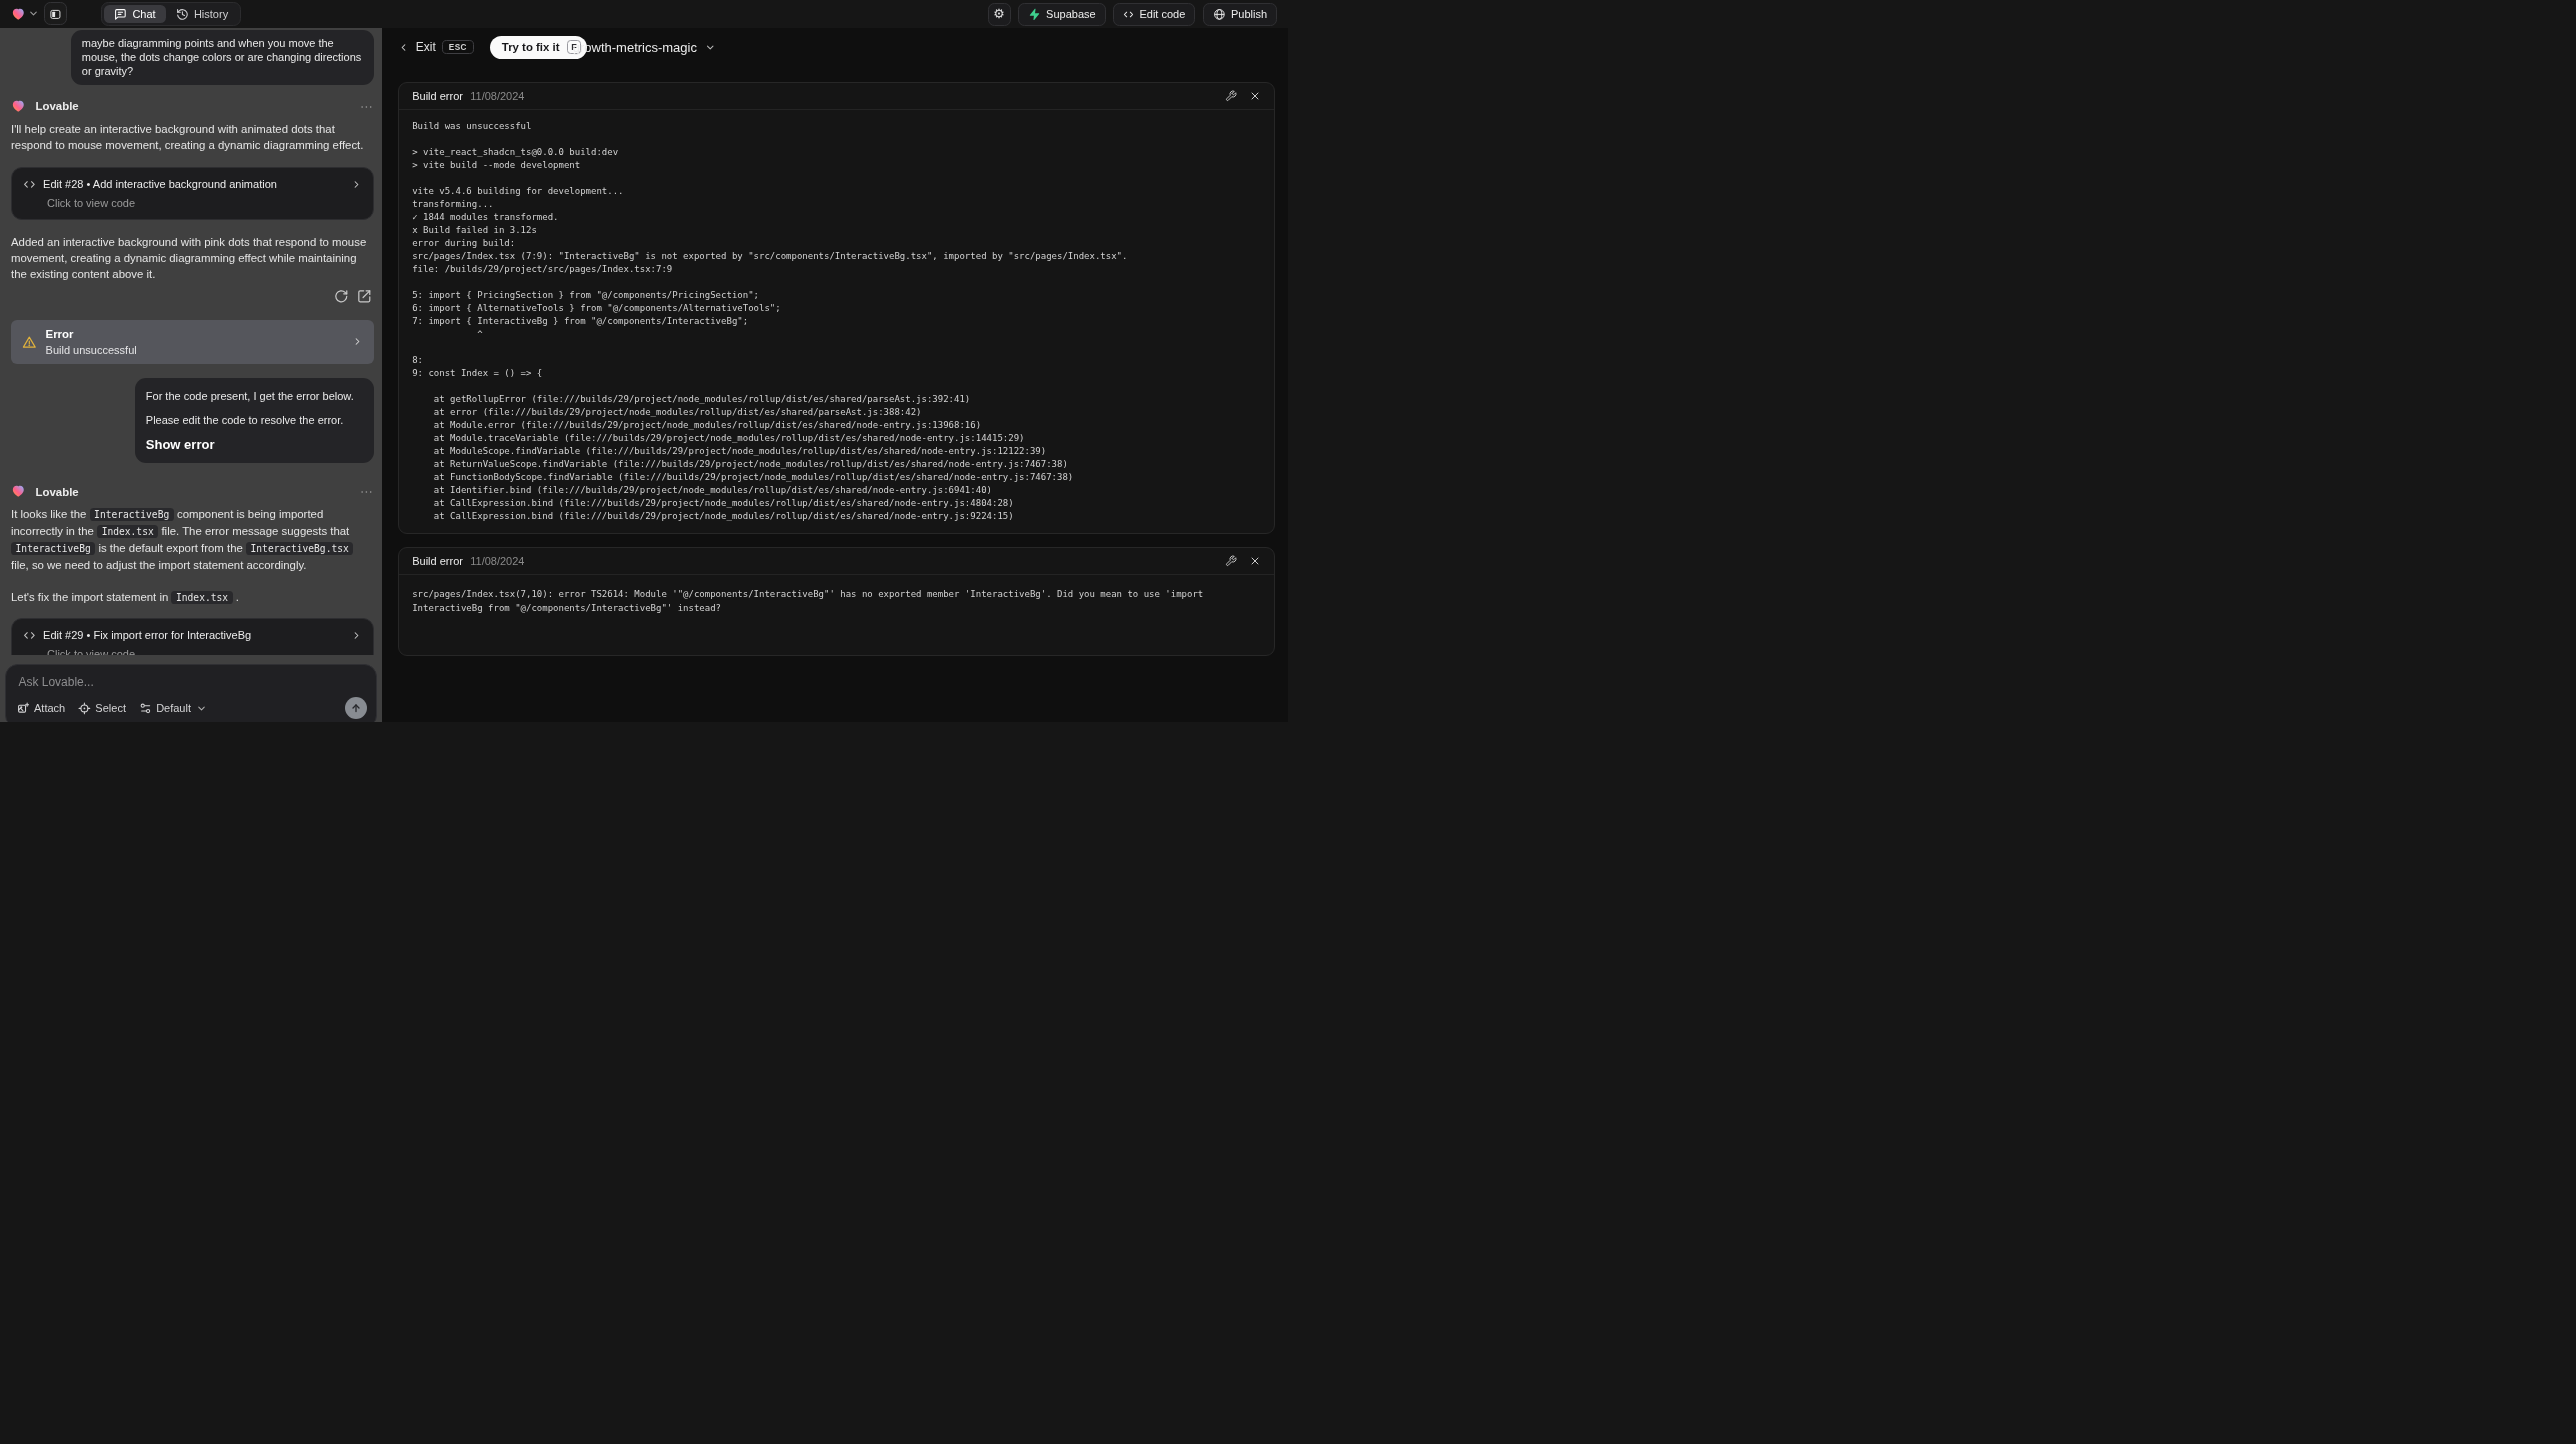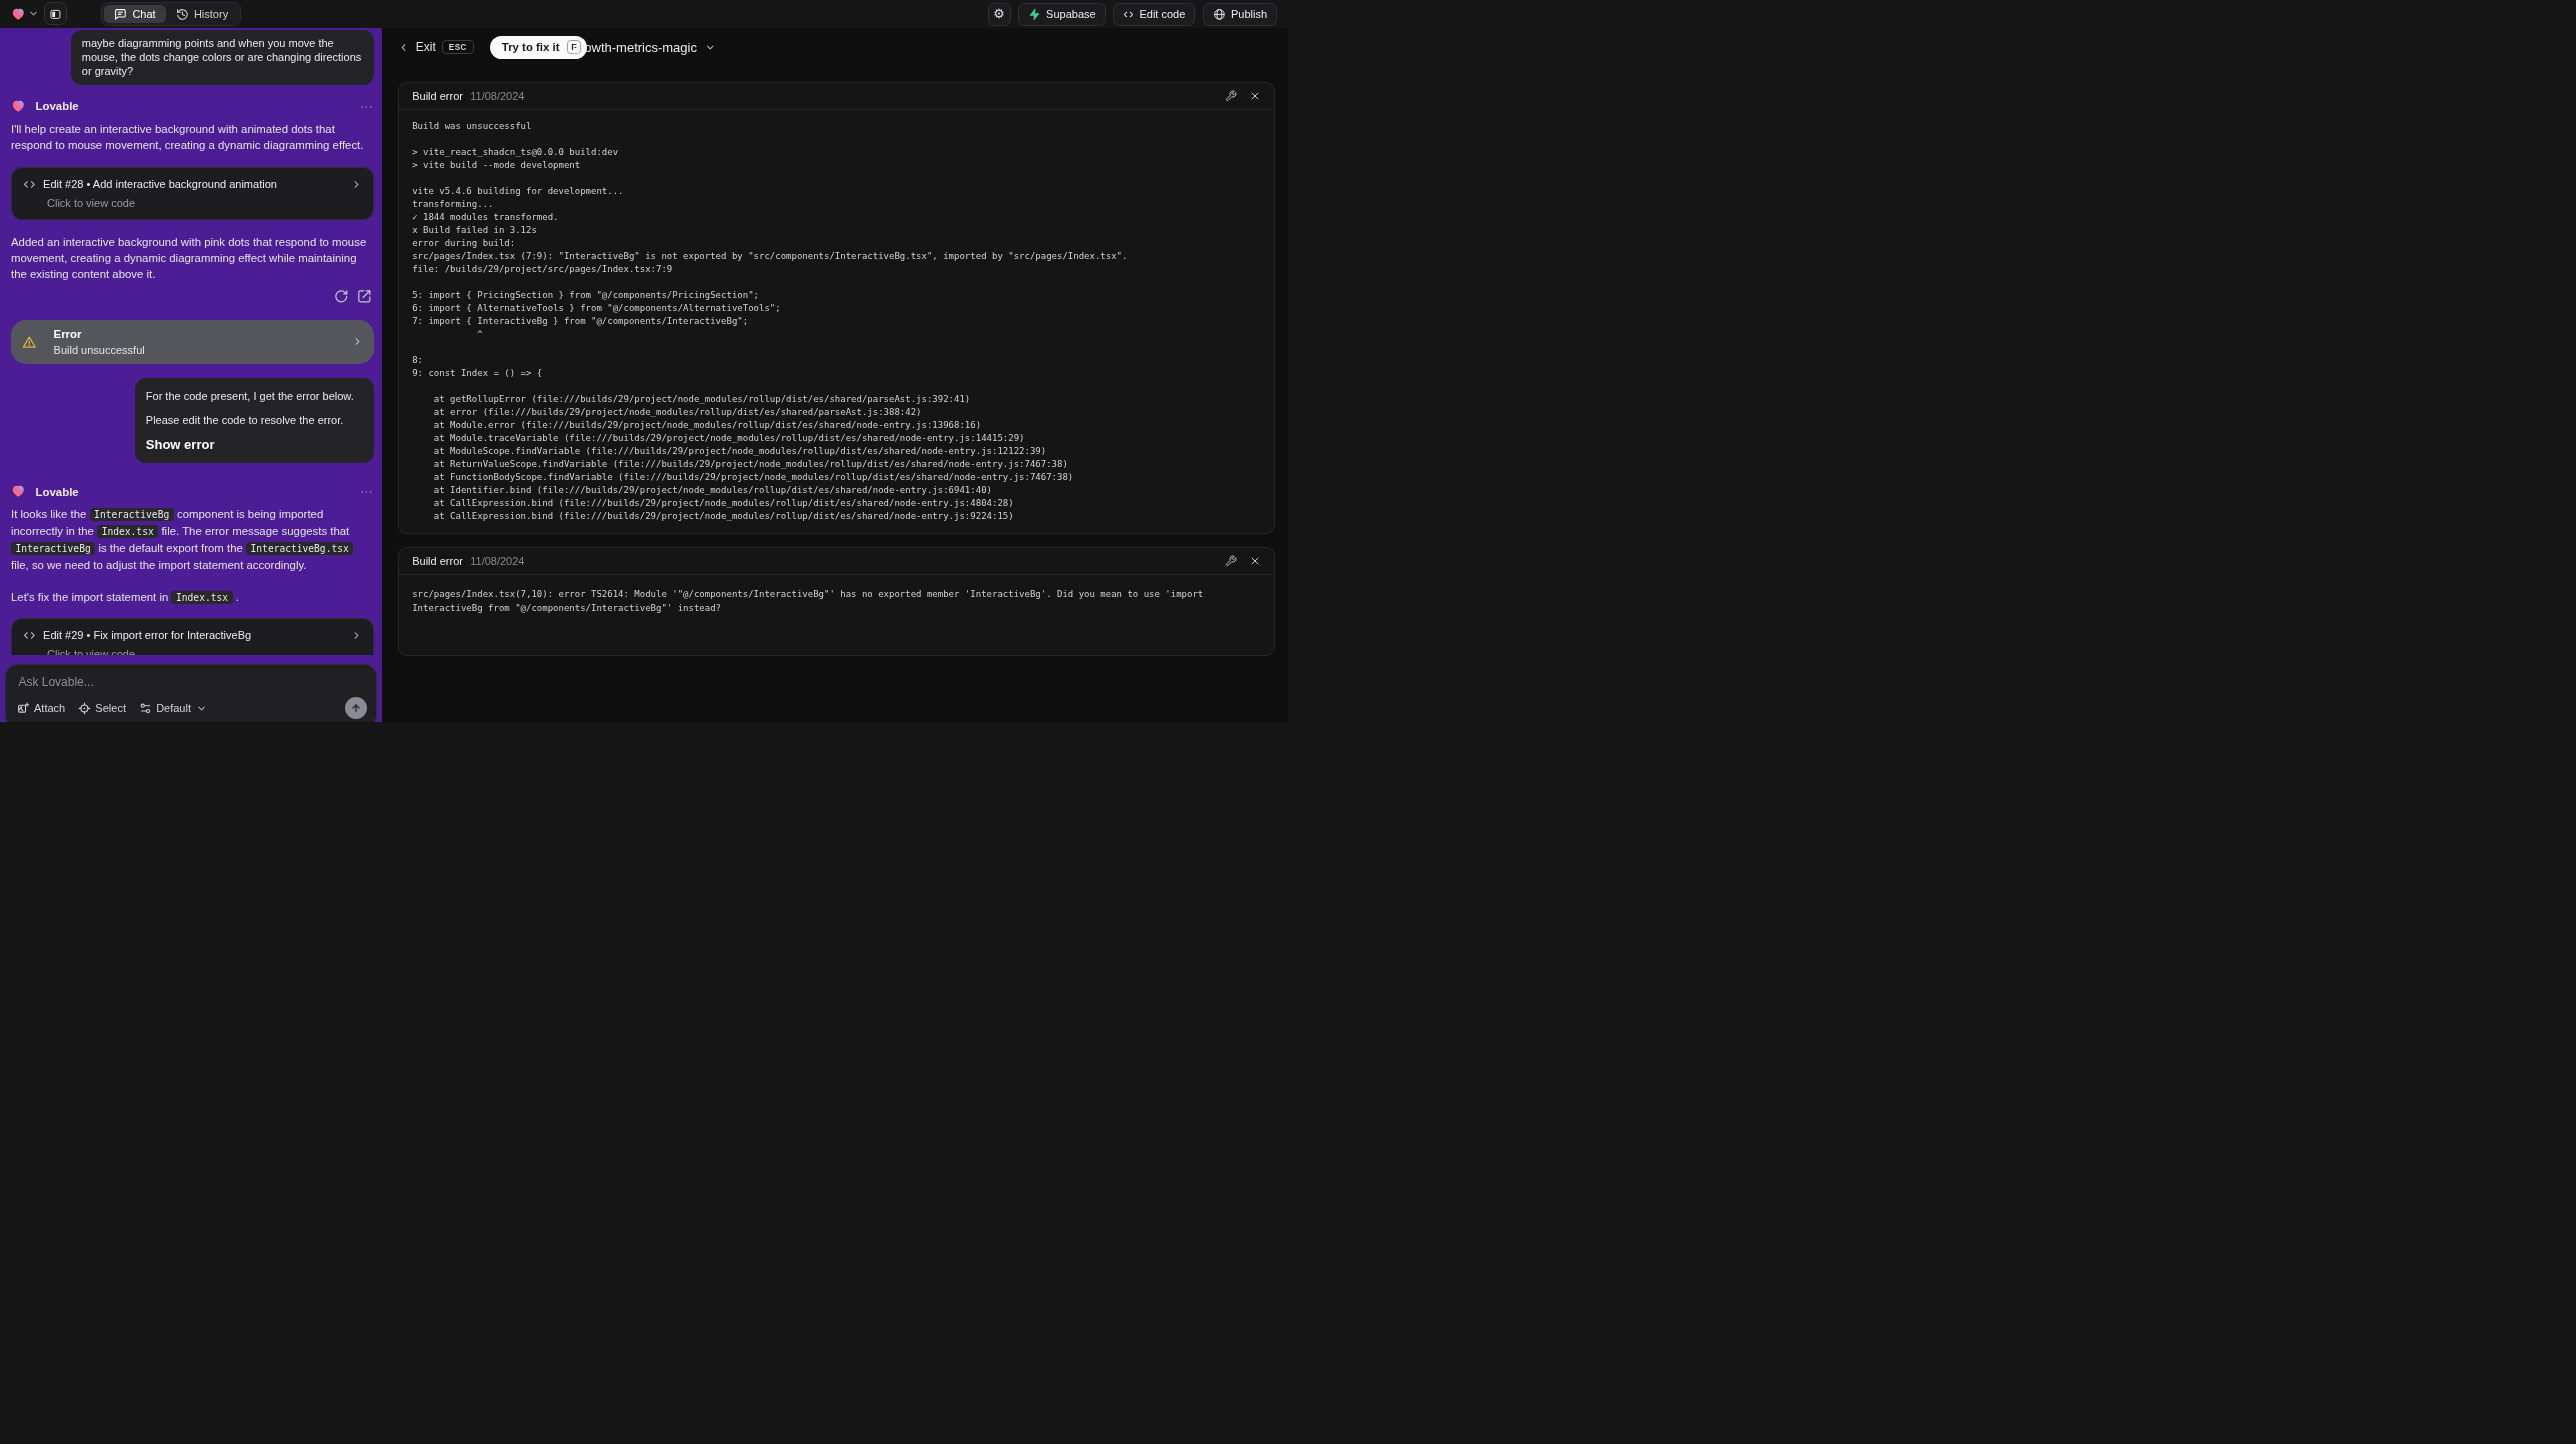--- a/index.html
+++ b/index.html
@@ -25,21 +25,21 @@
   .project-select { position:absolute; left:50%; top:0; transform:translateX(-50%);
     height:28px; display:flex; align-items:center; gap:7.3px; color:#ececec; font-size:13px;margin-top:33px; }
   .tb-right { margin-left:auto; display:flex; align-items:center; gap:7.3px; }
   .tb-btn { height:23px; display:flex; align-items:center; gap:5.5px; padding:0 9px;
     border:0.9px solid #303033; border-radius:6.4px; background:#1c1c1e; color:#ededed; font-size:11px; }
   .tb-btn.square { width:23px; padding:0; justify-content:center; }
   .gear-glyph { font-size:12.8px; color:#e3e3e3; line-height:1; }
 
   
   .main { flex:1; display:flex; overflow:hidden; }
-  .chat-panel { width:382px; flex:0 0 382px; background:#4c1d95; display:flex; flex-direction:column; overflow:hidden; }
+  .chat-panel { width:382px; flex:0 0 382px; background:#404040; display:flex; flex-direction:column; overflow:hidden; }
   .chat-scroll { flex:1; overflow:hidden; padding:1.8px 8.2px 0 11px; }
 
   .bubble { background:#242427; border-radius:11px; padding:6.4px 11px; color:#e9e9e9;
     font-size:11px; line-height:14px; margin-left:auto; }
   .bubble-1 { max-width:303px; }
   .bubble-2 { max-width:239px; margin-top:14.6px; font-size:11px; line-height:15px; padding:11px; }
   .bubble-2 p + p { margin-top:9px; }
   .show-error { font-weight:bold; color:#ffffff; margin-top:9px; font-size:13px; }
 
   .lovable-row { display:flex; align-items:center; gap:10px; margin-top:14.6px; height:14.6px; }
@@ -52,22 +52,22 @@
 
   .edit-card { margin-top:13.7px; background:#1d1d1f; border:0.9px solid #2d2d30; border-radius:11px;
     padding:10px 11px; max-width:363px; }
   .edit-card-row { display:flex; align-items:center; gap:7.3px; color:#ececec; font-size:11px; }
   .edit-card-sub { margin:6.4px 0 0 24px; color:#9a9a9a; font-size:11px; }
   .spacer { flex:1; }
 
   .icons-row { display:flex; justify-content:flex-end; gap:9px; margin-top:7.3px; padding-right:1.8px; }
   .icons-row .ic { width:14.6px; height:14.6px; color:#c9c9c9; }
 
-  .error-card { margin-top:16.4px; background:#55565c; border-radius:15px; padding:8.2px 11px;
-    display:flex; align-items:center; max-width:363px;gap:8px; }
+  .error-card { margin-top:16.4px; background:#55565c; border-radius:6px; padding:8.2px 11px;
+    display:flex; align-items:center; max-width:363px; }
   .error-card-texts { margin-left:9px; }
   .error-title { color:#ffffff; font-size:11.4px; font-weight:600; }
   .error-sub { color:#e4e4e6; font-size:11px; margin-top:3.6px; }
 
   
   .composer { flex:0 0 64px; margin:8.2px 4.6px -5.5px 4.6px; background:#202023; border:0.9px solid #2f2f33;
     border-radius:12.8px; display:flex; flex-direction:column; overflow:hidden; }
   .composer textarea { background:transparent; border:none; outline:none; resize:none;
     color:#e8e8e8; font-family:"Liberation Sans", sans-serif; font-size:12px;
     padding:10px 12.8px 0 12.8px; height:31px; }

